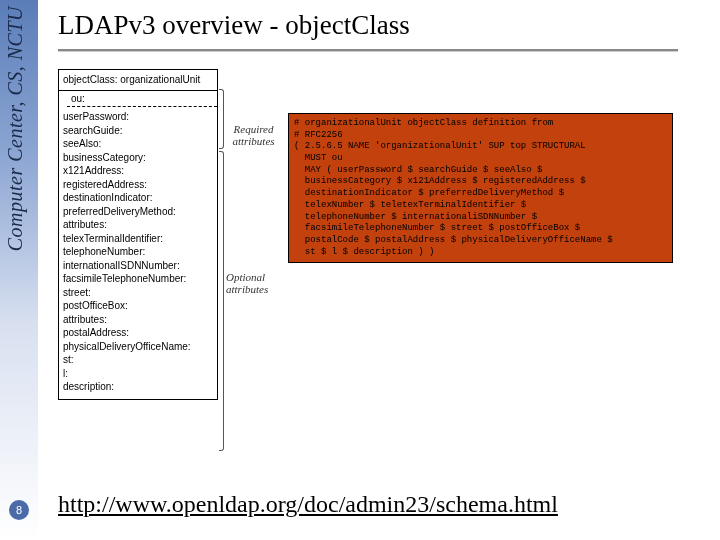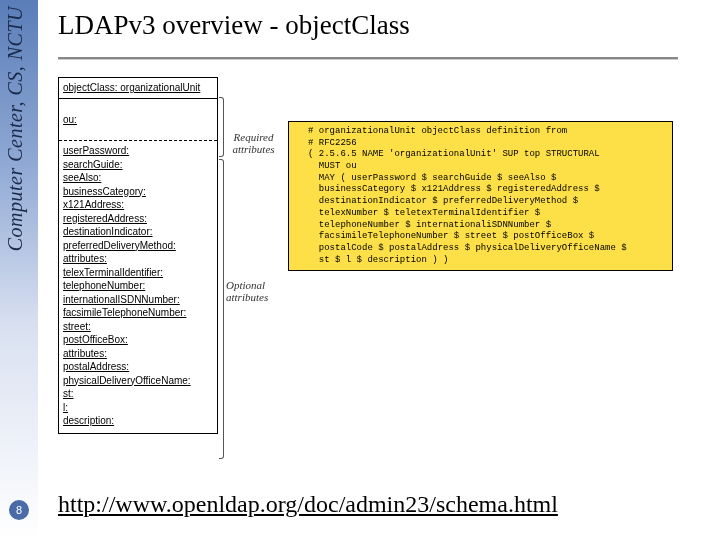--- a/index.html
+++ b/index.html
@@ -46,21 +46,21 @@
   }
   .main {
     position: absolute;
     left: 58px; top: 10px;
     right: 10px;
   }
   .title {
     font-size: 27px;
     font-family: "Times New Roman", serif;
     color: #000;
-    margin-bottom: 16px;
+    margin-bottom: 8px;
   }
   .rule {
     height: 2px;
     background: #888;
     box-shadow: 0 1px 0 #ccc;
     width: 620px;
     margin-bottom: 18px;
   }
   .diagram {
     position: relative;
@@ -69,29 +69,29 @@
   }
   
   .attr-box {
     position: absolute;
     left: 0; top: 0;
     width: 160px;
     border: 1px solid #000;
     font-family: Arial, sans-serif;
     font-size: 10px;
     line-height: 1.35;
-    text-decoration: underline;
   }
   .attr-head {
     padding: 3px 4px;
     border-bottom: 1px solid #000;
   }
   .attr-ou {
-    padding: 14px 4px;
+    padding: 1px 4px;
     border-bottom: 1px dashed #000;
+    margin-left: 8px;
   }
   .attr-list {
     padding: 3px 4px 5px;
   }
   
   .brkt {
     position: absolute;
     font-family: "Times New Roman", serif;
     font-style: italic;
     font-size: 11px;
@@ -109,26 +109,26 @@
     border-bottom-right-radius: 3px;
   }
   .brace-req { left: 161px; top: 20px; width: 5px; height: 60px; }
   .brace-opt { left: 161px; top: 82px; width: 5px; height: 300px; }
   
   .code-box {
     position: absolute;
     left: 230px; top: 44px;
     width: 385px;
     border: 1px solid #000;
-    padding: 4px 19px;
+    padding: 4px 5px;
     font-family: "Courier New", monospace;
     font-size: 9px;
     line-height: 1.3;
     white-space: pre-wrap;
-    background: #fde047;
+    background: #c2410c;
   }
   .footer-link {
     position: absolute;
     left: 58px; bottom: 22px;
     font-size: 24px;
     font-family: "Times New Roman", serif;
     color: #000;
     text-decoration: underline;
   }
 </style>

